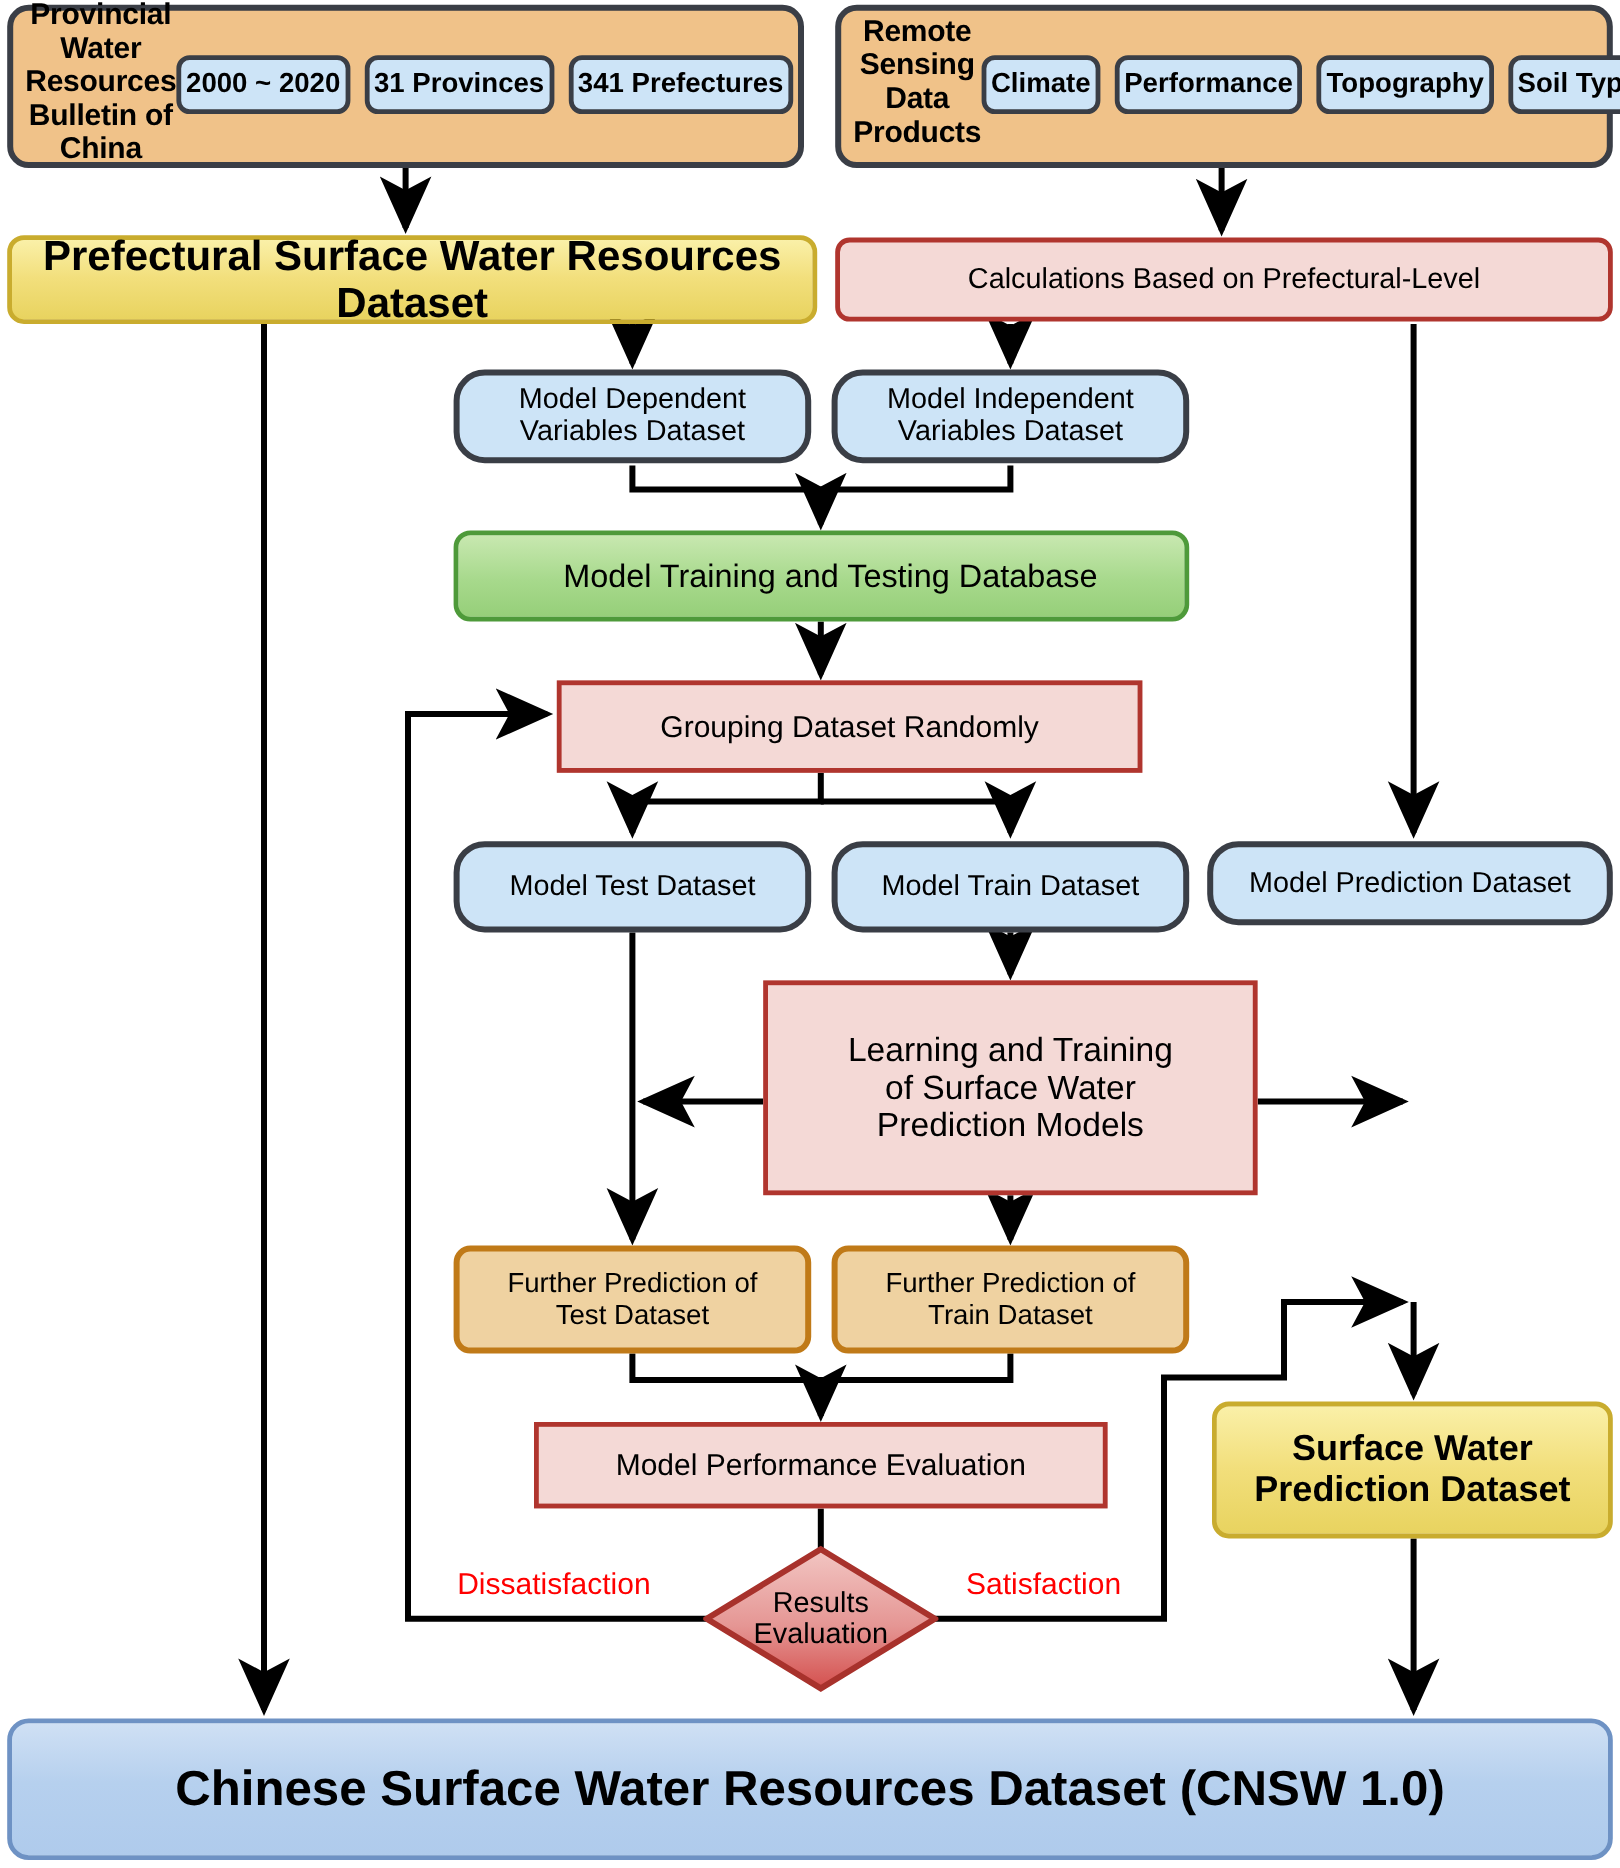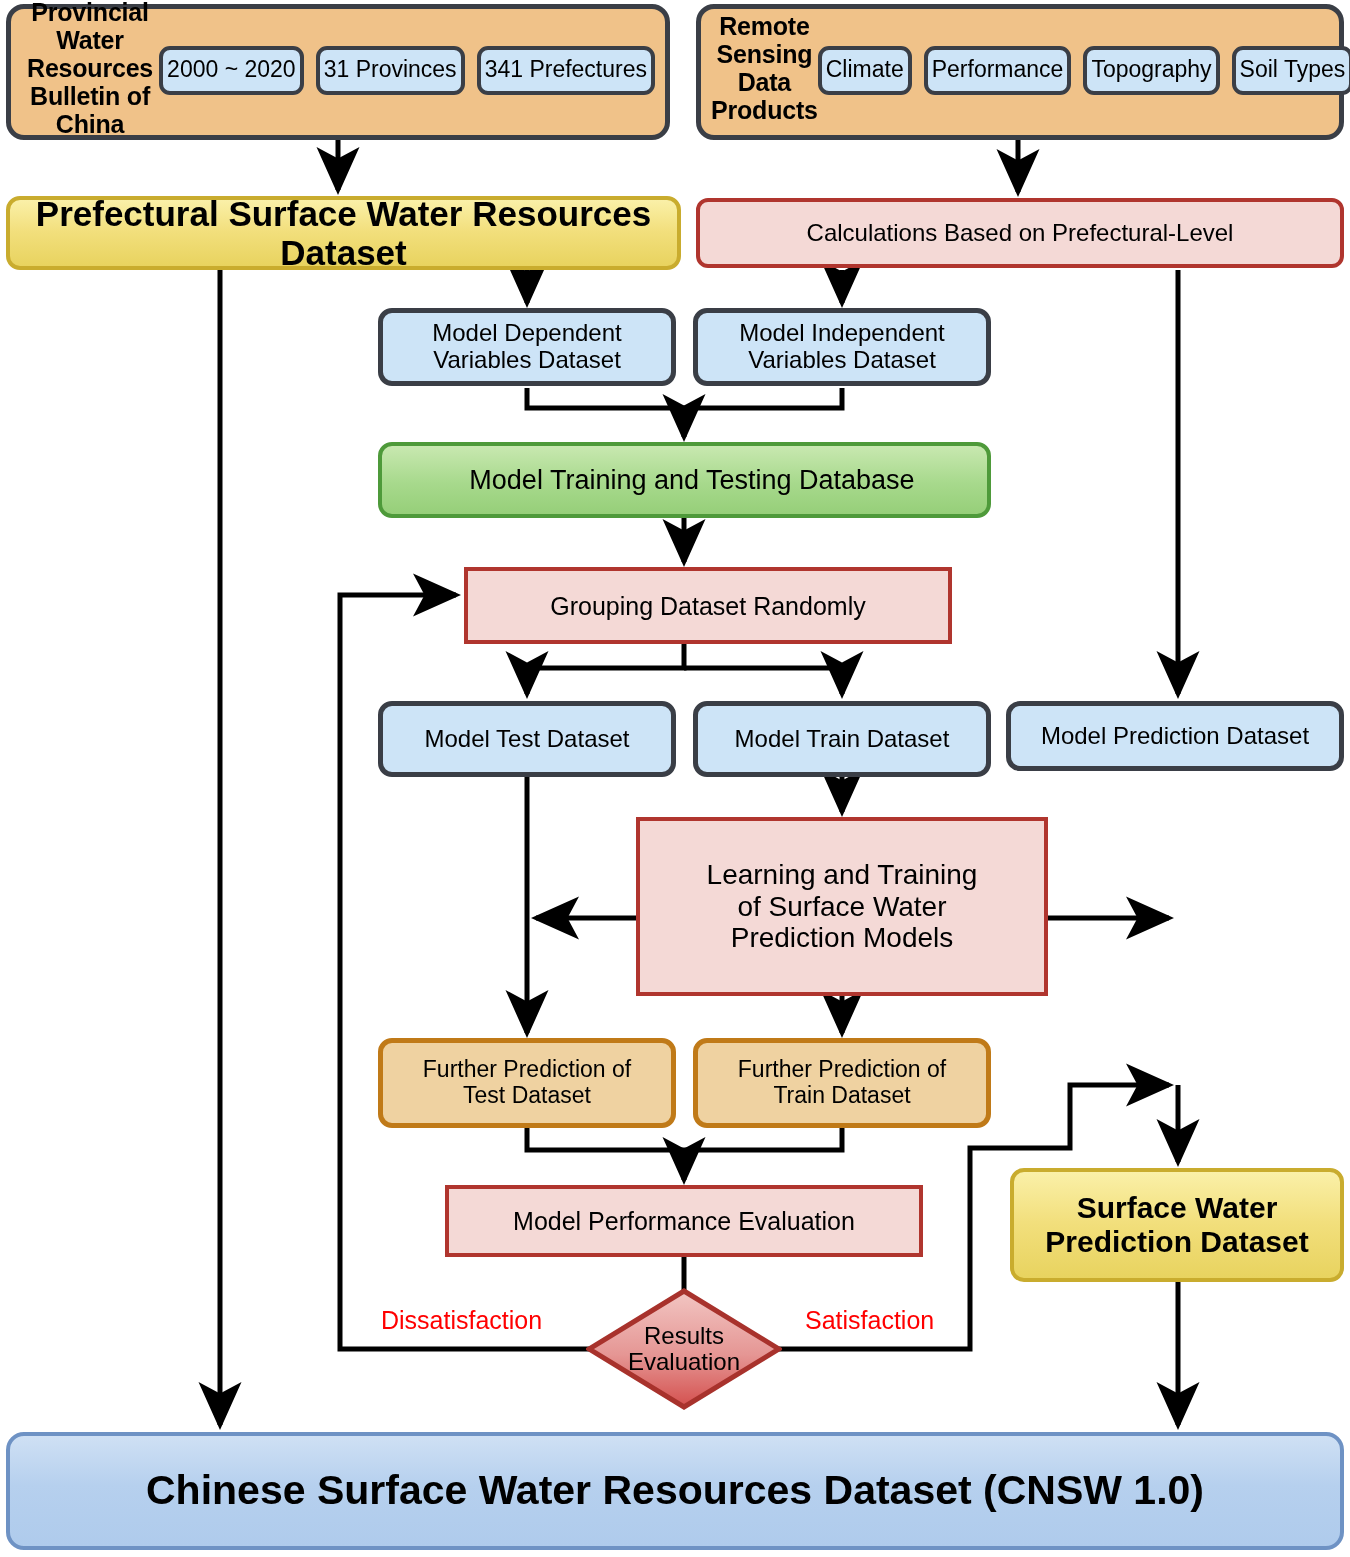--- a/index.html
+++ b/index.html
@@ -48,20 +48,21 @@
     font-size: 25px;
     letter-spacing: -0.2px;
     margin-bottom: 6px;
     color: #000;
   }
   .grp-row {
     display: flex;
     width: 100%;
     gap: 12px;
     justify-content: center;
+    font-weight: bold;
   }
   .chip {
     background: #CDE4F7;
     border: 4px solid #3A3E46;
     border-radius: 11px;
     font-size: 23px;
     padding: 7px 4px 9px 4px;
     flex: 1 1 0;
     display: flex;
     align-items: center;
@@ -86,21 +87,21 @@
   }
   .pinkrect {
     background: #F4D9D6;
     border: 4px solid #B0352E;
     border-radius: 0;
     font-size: 25px;
   }
   .blue {
     background: #CDE4F7;
     border: 5px solid #3A3E46;
-    border-radius: 14px;
+    border-radius: 26px;
     font-size: 24px;
   }
   .green {
     background: linear-gradient(180deg,#C8E8B0 0%, #A7D98C 55%, #96CF79 100%);
     border: 4px solid #4E9A3A;
     border-radius: 14px;
     font-size: 27px;
   }
   .tan {
     background: #EFD2A1;

